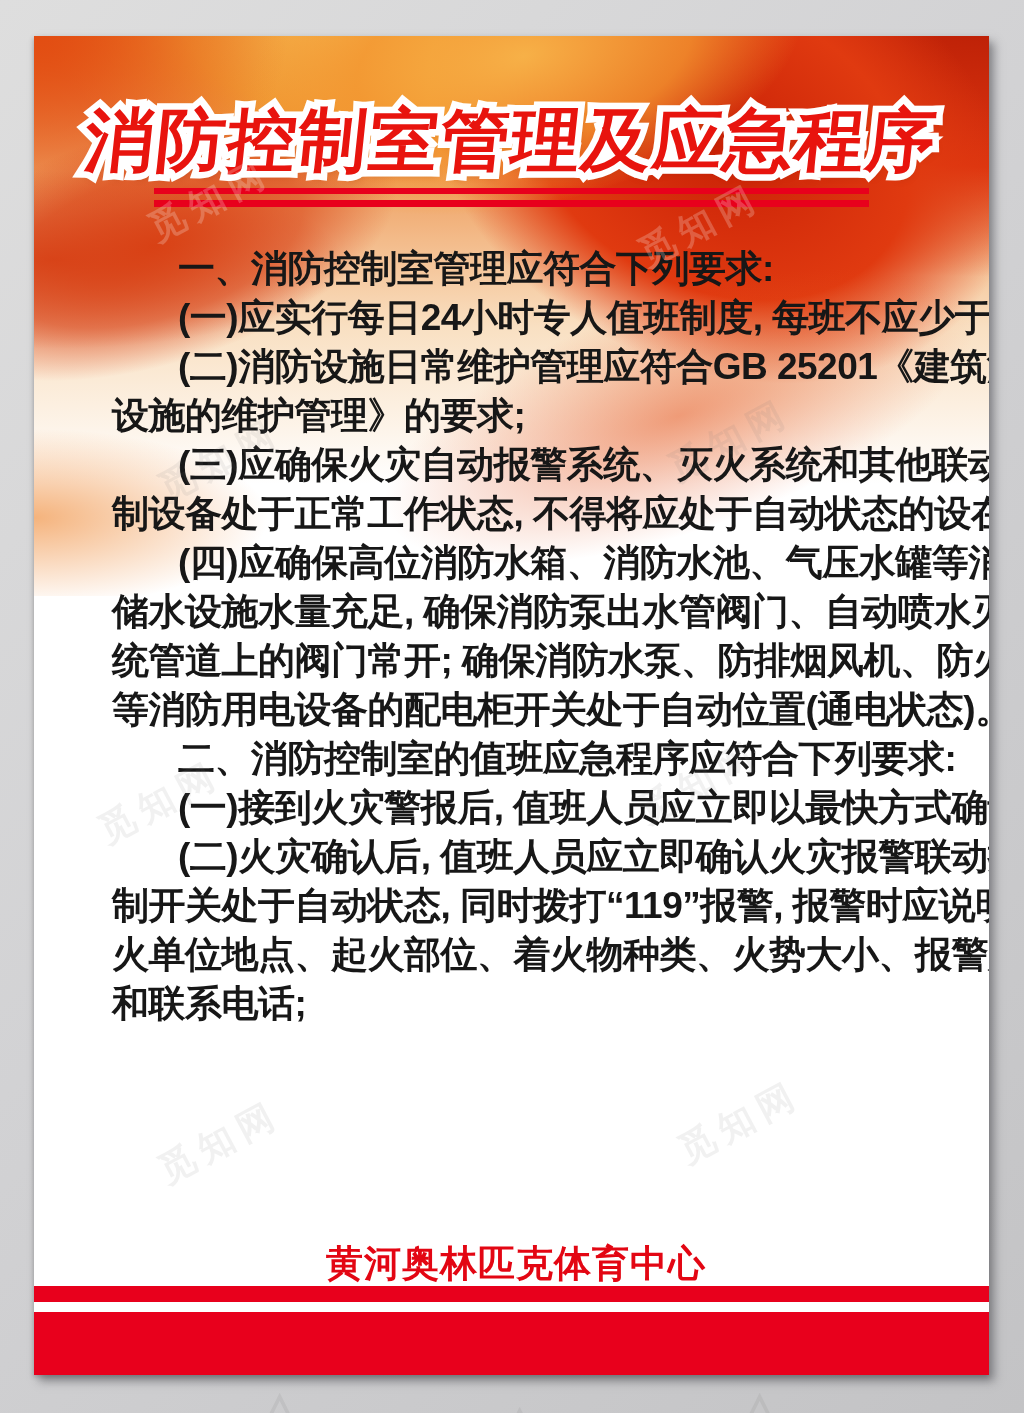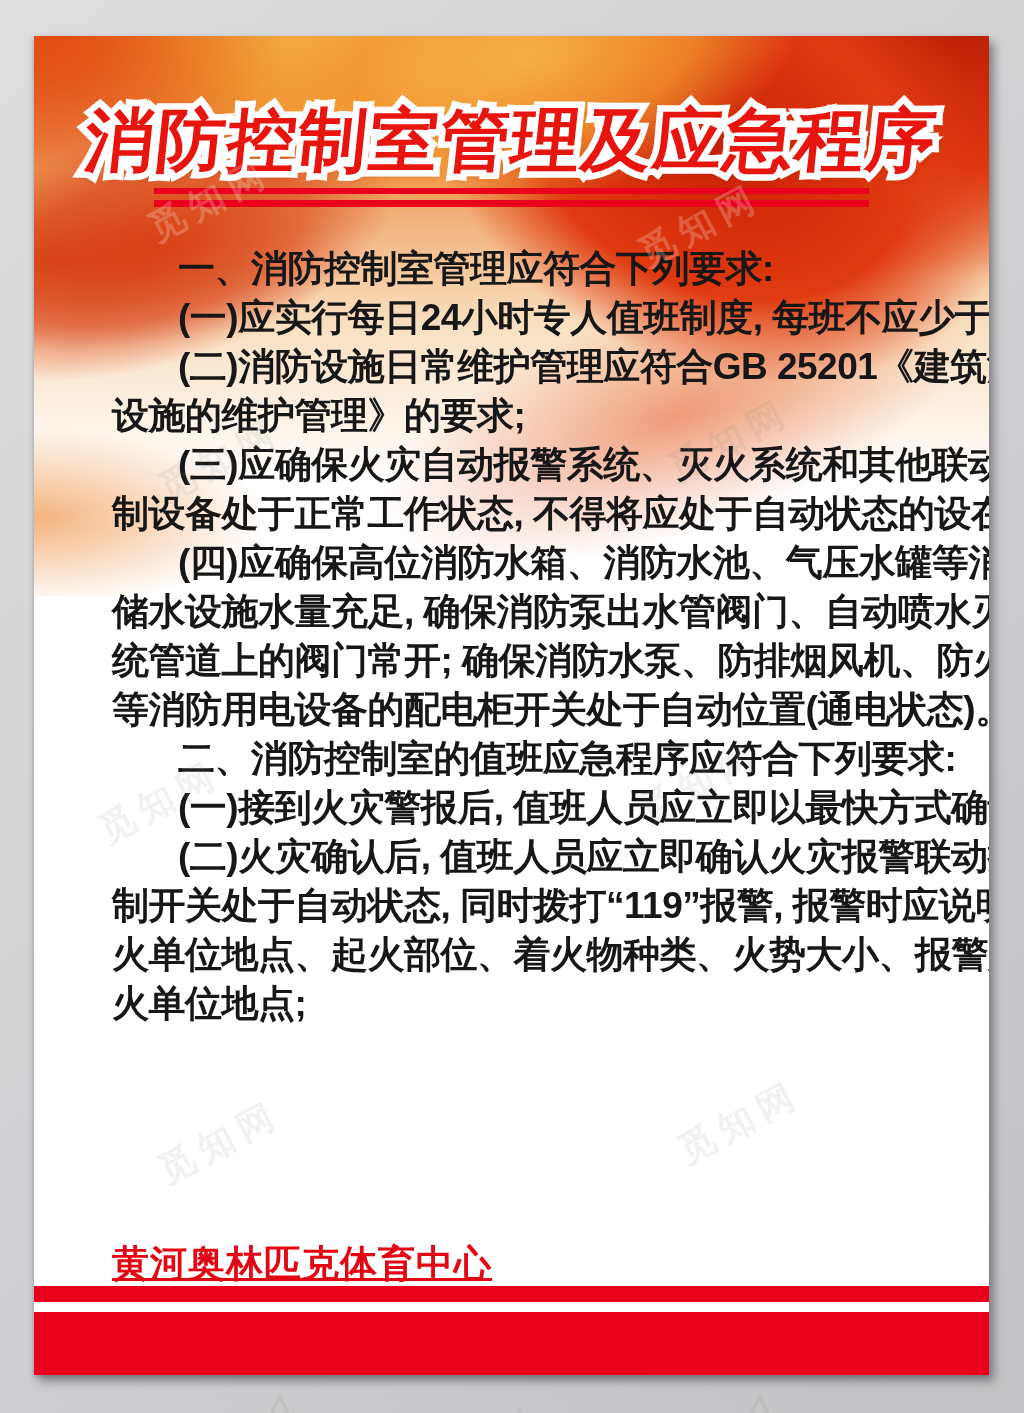--- a/index.html
+++ b/index.html
@@ -68,22 +68,22 @@
     position:absolute; left:78px; top:208px; width:808px; z-index:3;
     color:var(--text,#171717); font-size:37px; line-height:49px;
     font-weight:700; letter-spacing:-0.5px;
   }
   .line { white-space:nowrap; }
   .line.indent { text-indent:66px; }
 
   
   .signature {
     position:absolute; left:78px; top:1206px; width:808px; z-index:3;
-    text-align:left; font-size:37px; line-height:44px; font-weight:600;
-    letter-spacing:1px; color:var(--signature_red,#e30613);text-decoration:underline;
+    text-align:center; font-size:37px; line-height:44px; font-weight:600;
+    letter-spacing:1px; color:var(--signature_red,#e30613);
   }
   .stripe { position:absolute; left:0; right:0; top:1250px; height:16px; background:var(--red,#e8001c); z-index:3; }
   .band   { position:absolute; left:0; right:0; bottom:0; height:63px; background:var(--red,#e8001c); z-index:3; }
 
   
   .wm {
     position:absolute; z-index:4; pointer-events:none;
     transform:rotate(-28deg); font-size:36px; letter-spacing:8px;
     color:rgba(120,120,120,0.10); font-weight:700; white-space:nowrap;
   }
@@ -136,21 +136,21 @@
         <div>
           <div class="line indent">二、消防控制室的值班应急程序应符合下列要求:</div>
         </div>
         <div>
           <div class="line indent">(一)接到火灾警报后, 值班人员应立即以最快方式确认;</div>
         </div>
         <div>
           <div class="line indent">(二)火灾确认后, 值班人员应立即确认火灾报警联动控</div>
           <div class="line">制开关处于自动状态, 同时拨打“119”报警, 报警时应说明着</div>
           <div class="line">火单位地点、起火部位、着火物种类、火势大小、报警人姓名</div>
-          <div class="line">火单位地点;</div>
+          <div class="line">和联系电话;</div>
         </div>
         <div>
         </div>
       </div>
 
     <div class="signature">黄河奥林匹克体育中心</div>
 
     <div class="stripe"></div>
     <div class="band"></div>
 

